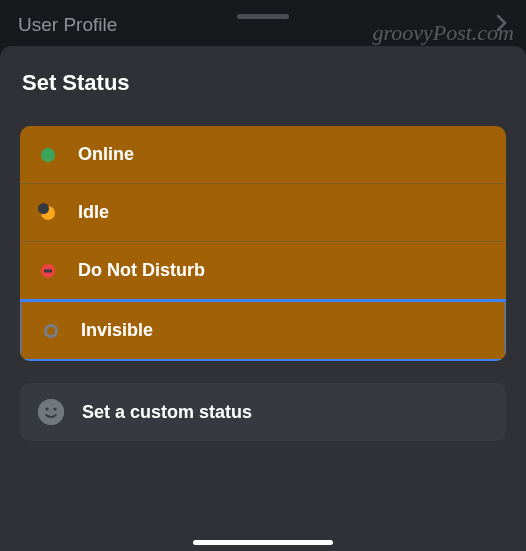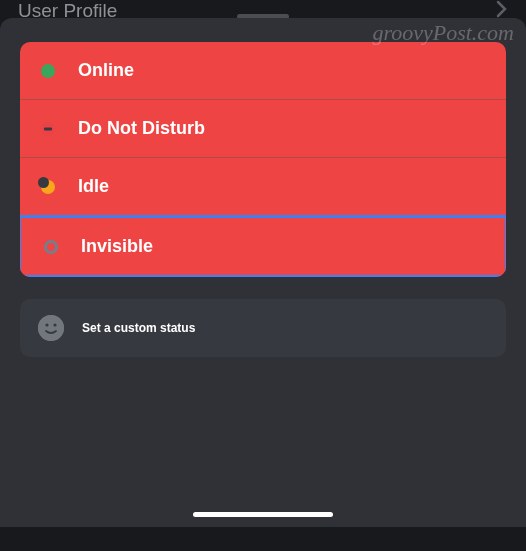--- a/index.html
+++ b/index.html
@@ -11,21 +11,21 @@
       width: 526px;
       height: 551px;
       background: #18191c;
       font-family: -apple-system, BlinkMacSystemFont, "Segoe UI", Helvetica, Arial, sans-serif;
       position: relative;
       overflow: hidden;
     }
     .header-row {
       display: flex;
       align-items: flex-start;
-      padding: 0 18px;
+      padding: 14px 18px;
       color: #8e9297;
       font-size: 19px;
       position: relative;
       background: #18191c;
     }
     .header-row .chevron {
       position: absolute;
       right: 18px;
       color: #5c5e65;
     }
@@ -59,21 +59,21 @@
       position: relative;
     }
     .sheet-title {
       color: #ffffff;
       font-size: 22px;
       font-weight: 700;
       margin-bottom: 30px;
       padding-left: 2px;
     }
     .status-card {
-      background: #ef4444;
+      background: #a16207;
       border-radius: 10px;
       overflow: hidden;
     }
     .status-item {
       display: flex;
       align-items: center;
       padding: 18px 18px;
       border-bottom: 1px solid rgba(79, 84, 92, 0.4);
       cursor: pointer;
     }
@@ -173,21 +173,21 @@
       border-radius: 50%;
       margin-right: 18px;
       display: flex;
       align-items: center;
       justify-content: center;
       color: #2f3136;
       font-size: 17px;
     }
     .custom-label {
       color: #ffffff;
-      font-size: 12px;
+      font-size: 18px;
       font-weight: 600;
     }
     .home-indicator {
       position: absolute;
       bottom: 10px;
       left: 50%;
       transform: translateX(-50%);
       width: 140px;
       height: 5px;
       background: #ffffff;
@@ -204,42 +204,43 @@
         <path d="M2 2 L9 9 L2 16" stroke="#5c5e65" stroke-width="2.5" fill="none" stroke-linecap="round"></path>
       </svg>
   </span>
 </div>
 
 <div class="drag-handle"></div>
 
 <div class="watermark">groovyPost.com</div>
 
 <div class="sheet">
+  <div class="sheet-title">Set Status</div>
 
   <div class="status-card">
 
     <div class="status-item">
       <span class="icon-wrap">
           <span class="dot-online"></span>
         </span>
       <span class="status-label">Online</span>
     </div>
 
     <div class="status-item">
       <span class="icon-wrap">
+          <span class="moon-idle"></span>
+        </span>
+      <span class="status-label">Idle</span>
+    </div>
+
+    <div class="status-item">
+      <span class="icon-wrap">
           <span class="dnd-icon"></span>
         </span>
       <span class="status-label">Do Not Disturb</span>
-    </div>
-
-    <div class="status-item">
-      <span class="icon-wrap">
-          <span class="moon-idle"></span>
-        </span>
-      <span class="status-label">Idle</span>
     </div>
 
     <div class="highlight-box">
       <div class="status-item">
         <span class="icon-wrap">
             <span class="invisible-icon"></span>
           </span>
         <span class="status-label">Invisible</span>
       </div>
     </div>

